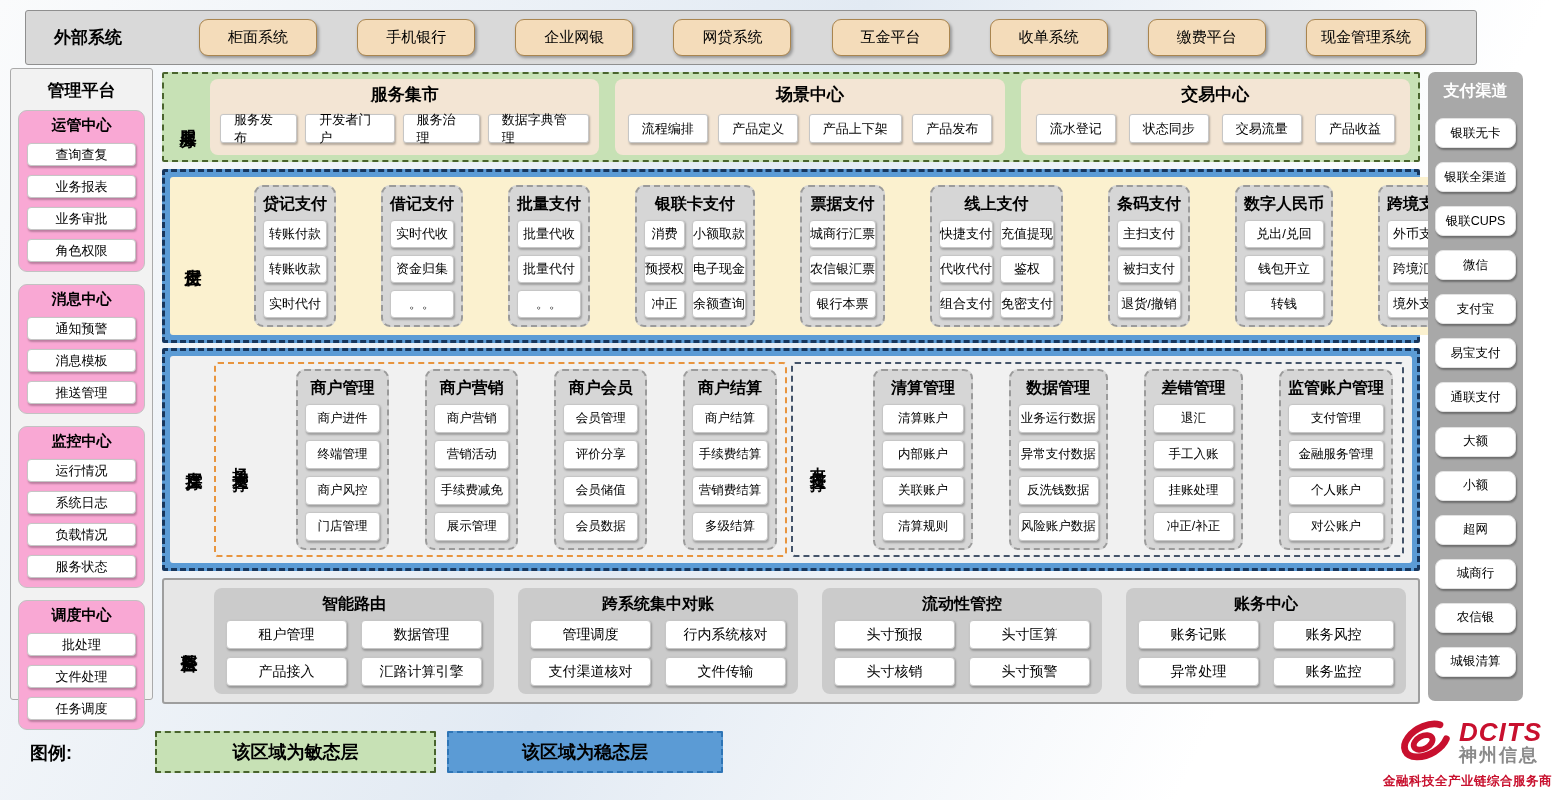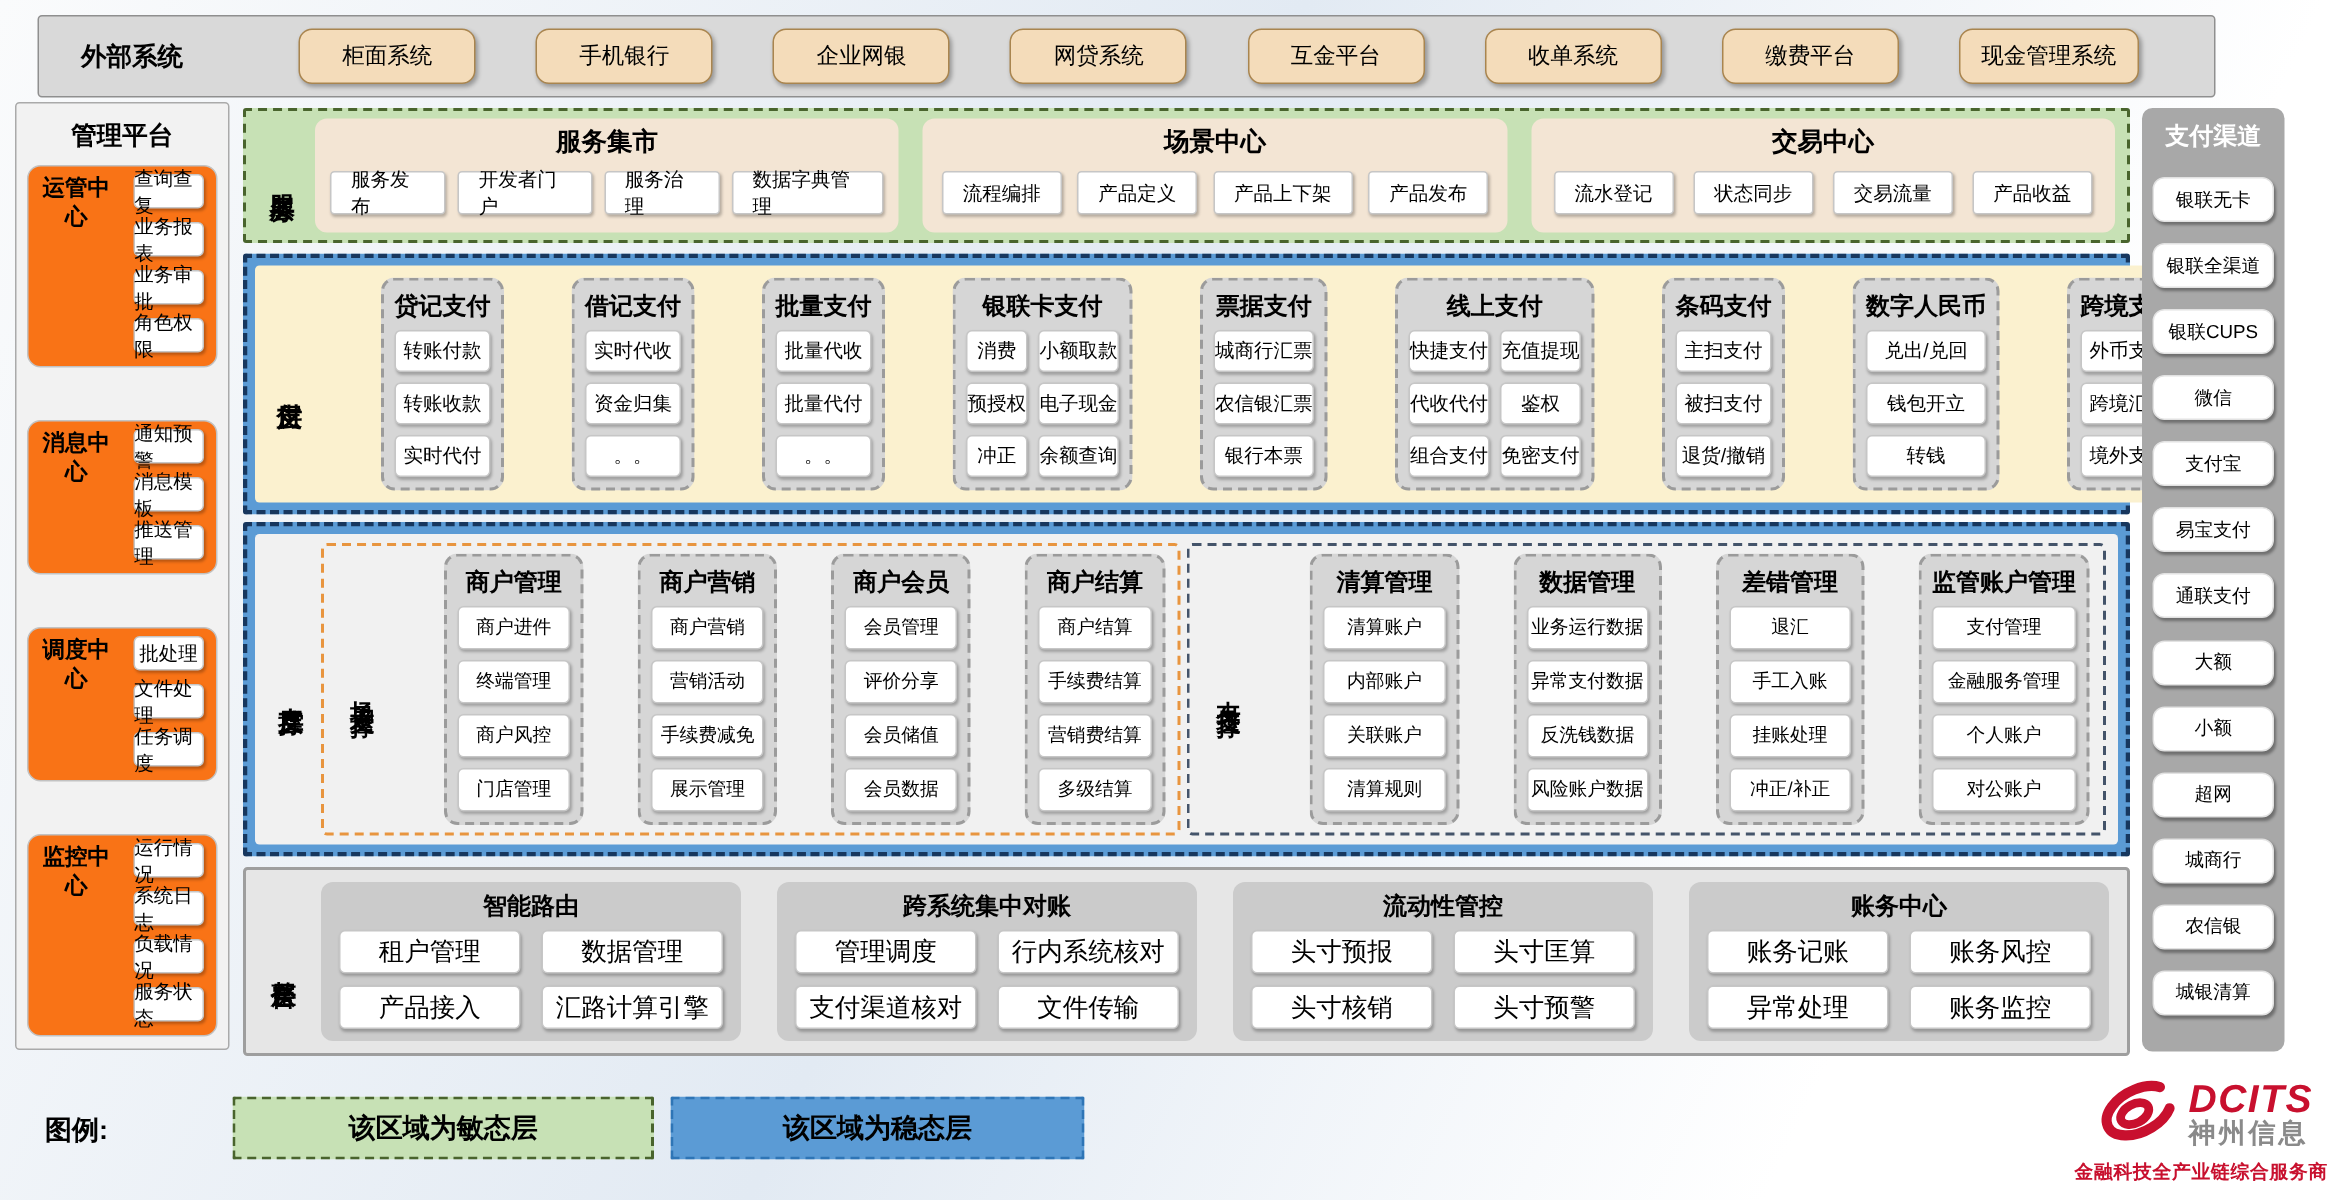--- a/index.html
+++ b/index.html
@@ -24,22 +24,22 @@
              border:1.5px solid #a9854f; border-radius:9px;
              box-shadow:1.5px 2px 3px rgba(0,0,0,.3);
              display:flex; align-items:center; justify-content:center; font-size:15px; }
 
   
   .left-panel { position:absolute; left:10px; top:68px; width:143px; height:632px;
                 background:#f2f2f2; border:1.5px solid #aaaaaa; border-radius:3px;
                 padding:8px 7px; display:flex; flex-direction:column; }
   .panel-title { font-weight:bold; font-size:17px; text-align:center; padding:2px 0 8px; }
   .mg-groups { flex:1; display:flex; flex-direction:column; justify-content:space-between; gap:12px; }
-  .mg-group { background:#f97316; border:1.2px solid #c2c2c2; border-radius:9px;
-              padding:5px 5px 9px; display:flex; flex-direction:row; gap:8px; }
+  .mg-group { background:#f9a8d4; border:1.2px solid #c2c2c2; border-radius:9px;
+              padding:5px 5px 9px; display:flex; flex-direction:column; gap:8px; }
   .mg-title { font-weight:bold; font-size:15px; text-align:center; }
   .mg-items { display:flex; flex-direction:column; gap:9px; }
   .mg-btn { margin:0 3px; height:23px; font-size:13px; }
 
   
   .service-layer { position:absolute; left:162px; top:72px; width:1258px; height:90px;
                    background:#c7e1b5; border:2.5px dashed #49642d; border-radius:2px;
                    padding:5px 8px; display:flex; gap:6px; }
   .service-layer .vlabel { width:32px; font-size:17px; letter-spacing:1px; }
   .svc-sections { flex:1; display:flex; gap:16px;border-radius:21px; }
@@ -82,21 +82,21 @@
   
   .integration-layer { position:absolute; left:162px; top:578px; width:1258px; height:126px;
                        background:#e6e6e6; border:2px solid #9e9e9e; border-radius:3px;
                        display:flex; padding:8px 10px; gap:8px; }
   .integration-layer .vlabel { width:30px; font-size:17px; letter-spacing:1px; }
   .int-sections { flex:1; display:flex; gap:24px; padding:0 2px; }
   .int-section { flex:1 1 0; background:#cbcbcb; border-radius:8px;
                  padding:3px 12px 8px; display:flex; flex-direction:column; }
   .int-title { font-weight:bold; font-size:16px; text-align:center; padding:3px 0 5px; }
   .int-items { flex:1; display:grid; grid-template-columns:1fr 1fr; gap:8px 14px; }
-  .int-btn { font-size:17px; }
+  .int-btn { font-size:14px; }
 
   
   .right-panel { position:absolute; left:1428px; top:72px; width:95px; height:629px;
                  background:#a8a8a8; border-radius:7px; padding:9px 7px 10px;
                  display:flex; flex-direction:column; }
   .rp-title { color:#fff; font-weight:bold; font-size:16px; text-align:center; }
   .ch-list { flex:1; display:flex; flex-direction:column; justify-content:space-evenly; margin-top:2px; }
   .ch-btn { height:30px; border-radius:8px; font-size:12.5px; border:1px solid #e2e2e2;
             box-shadow:1px 2px 2px rgba(0,0,0,.35); white-space:nowrap; }
 
@@ -167,42 +167,42 @@
 
               <div class="white-btn mg-btn">通知预警</div>
 
               <div class="white-btn mg-btn">消息模板</div>
 
               <div class="white-btn mg-btn">推送管理</div>
             </div>
         </div>
 
         <div class="mg-group">
+          <div class="mg-title">监控中心</div>
+          <div class="mg-items">
+
+              <div class="white-btn mg-btn">运行情况</div>
+
+              <div class="white-btn mg-btn">系统日志</div>
+
+              <div class="white-btn mg-btn">负载情况</div>
+
+              <div class="white-btn mg-btn">服务状态</div>
+            </div>
+        </div>
+
+        <div class="mg-group">
           <div class="mg-title">调度中心</div>
           <div class="mg-items">
 
               <div class="white-btn mg-btn">批处理</div>
 
               <div class="white-btn mg-btn">文件处理</div>
 
               <div class="white-btn mg-btn">任务调度</div>
-            </div>
-        </div>
-
-        <div class="mg-group">
-          <div class="mg-title">监控中心</div>
-          <div class="mg-items">
-
-              <div class="white-btn mg-btn">运行情况</div>
-
-              <div class="white-btn mg-btn">系统日志</div>
-
-              <div class="white-btn mg-btn">负载情况</div>
-
-              <div class="white-btn mg-btn">服务状态</div>
             </div>
         </div>
       </div>
   </div>
 
   <div class="service-layer">
     <div class="vlabel">服务层</div>
     <div class="svc-sections">
 
         <div class="svc-section">

